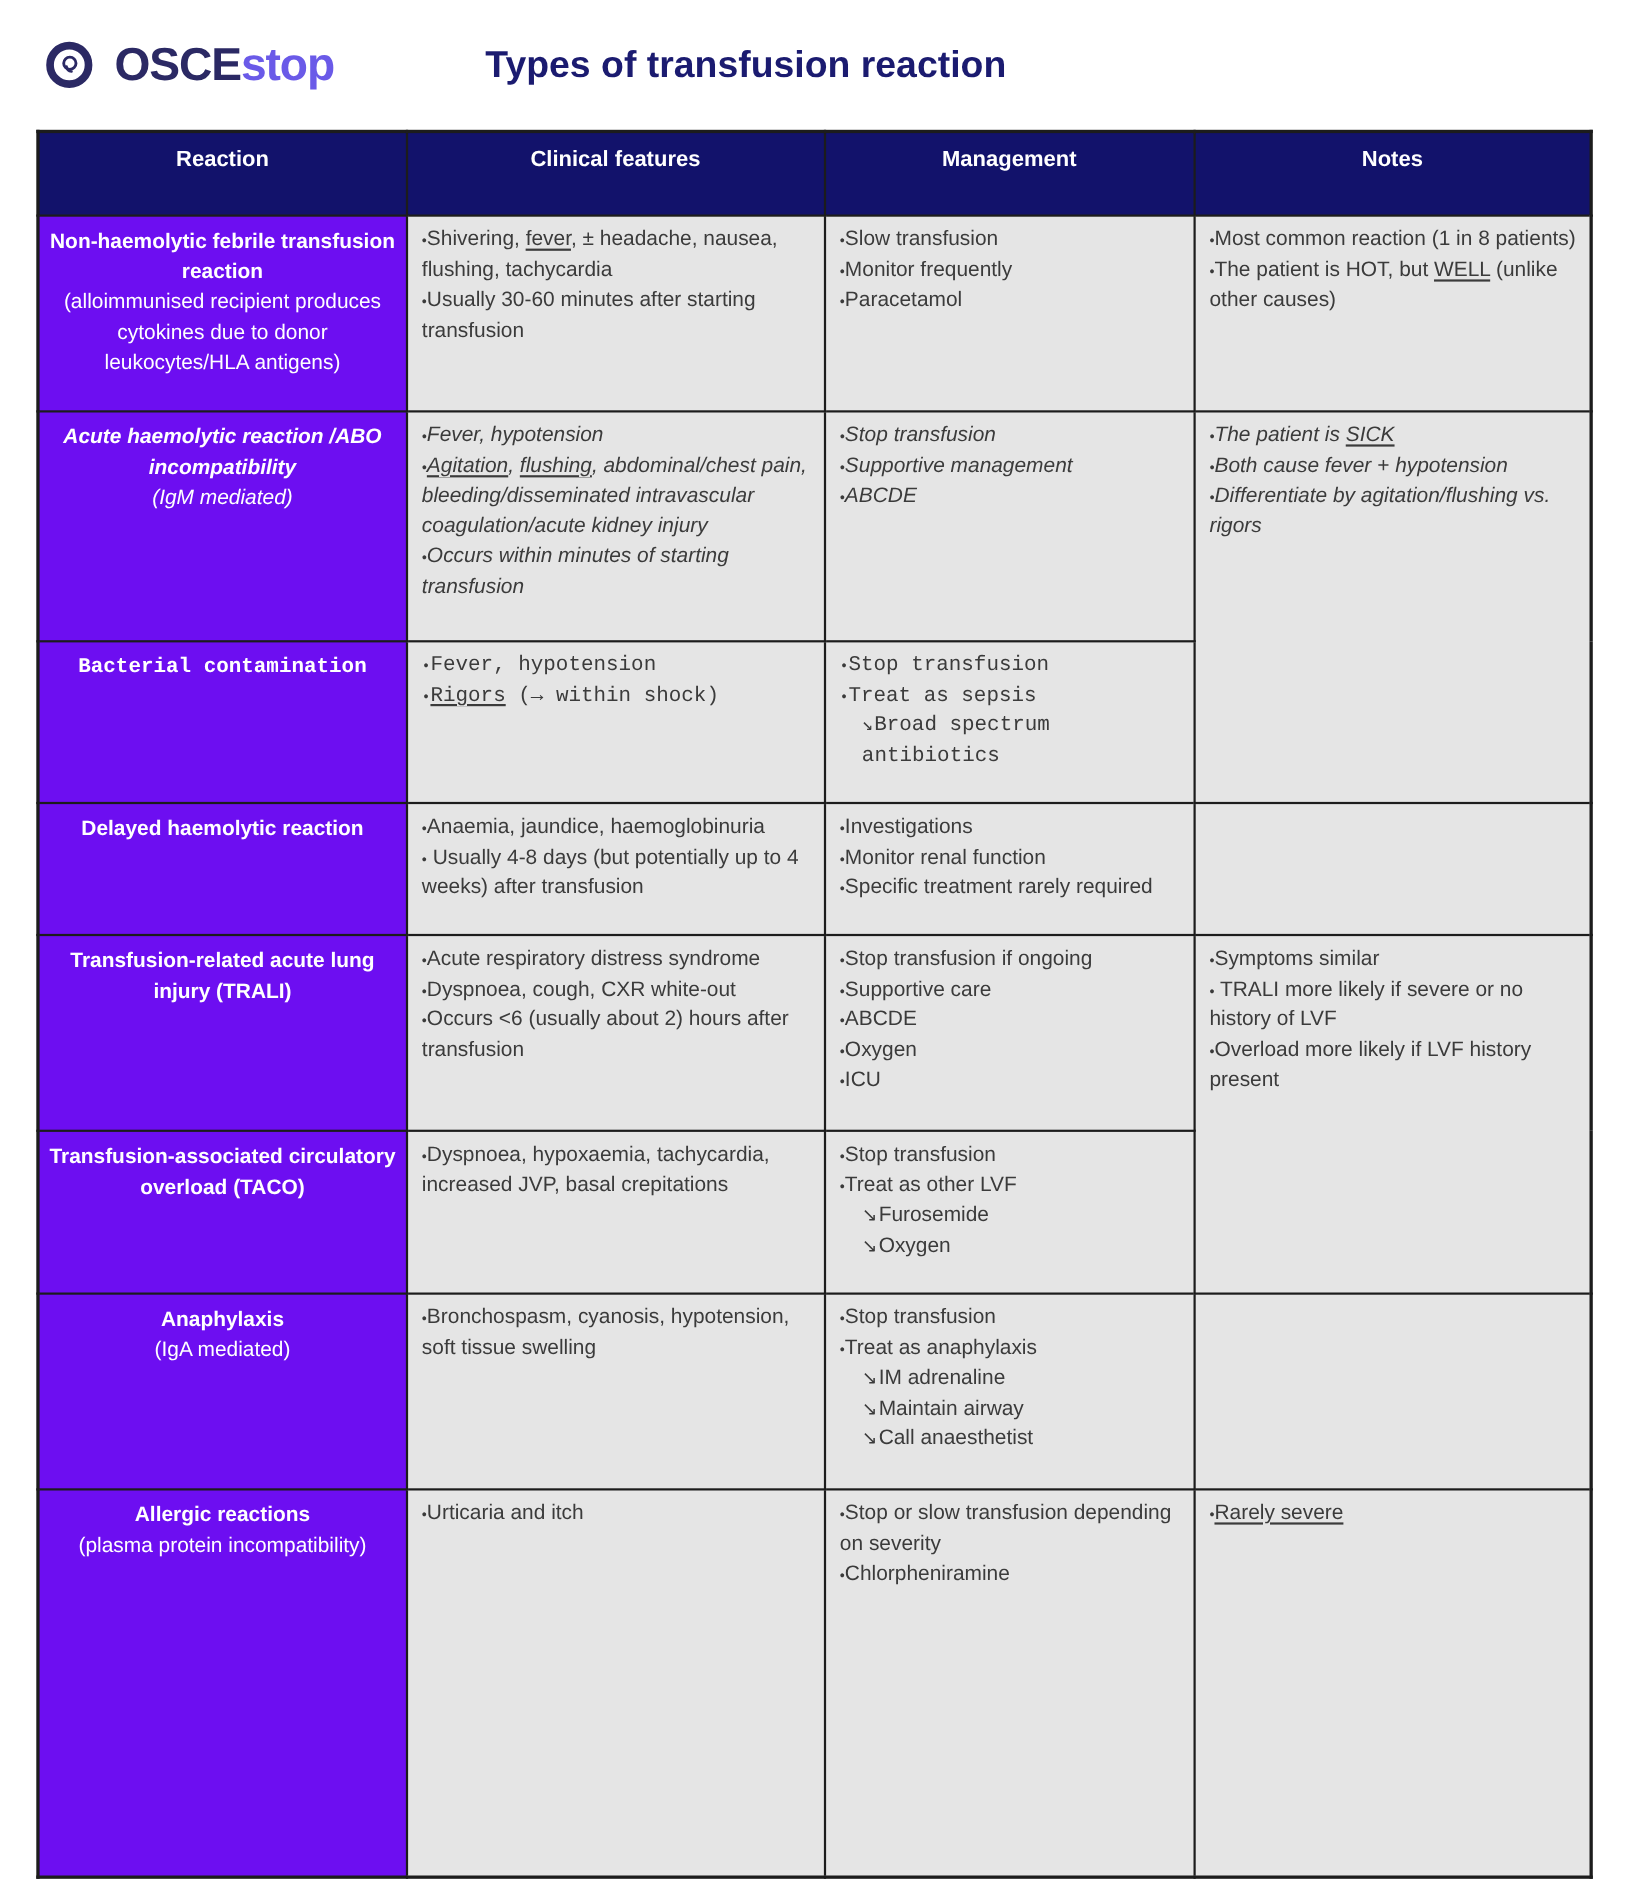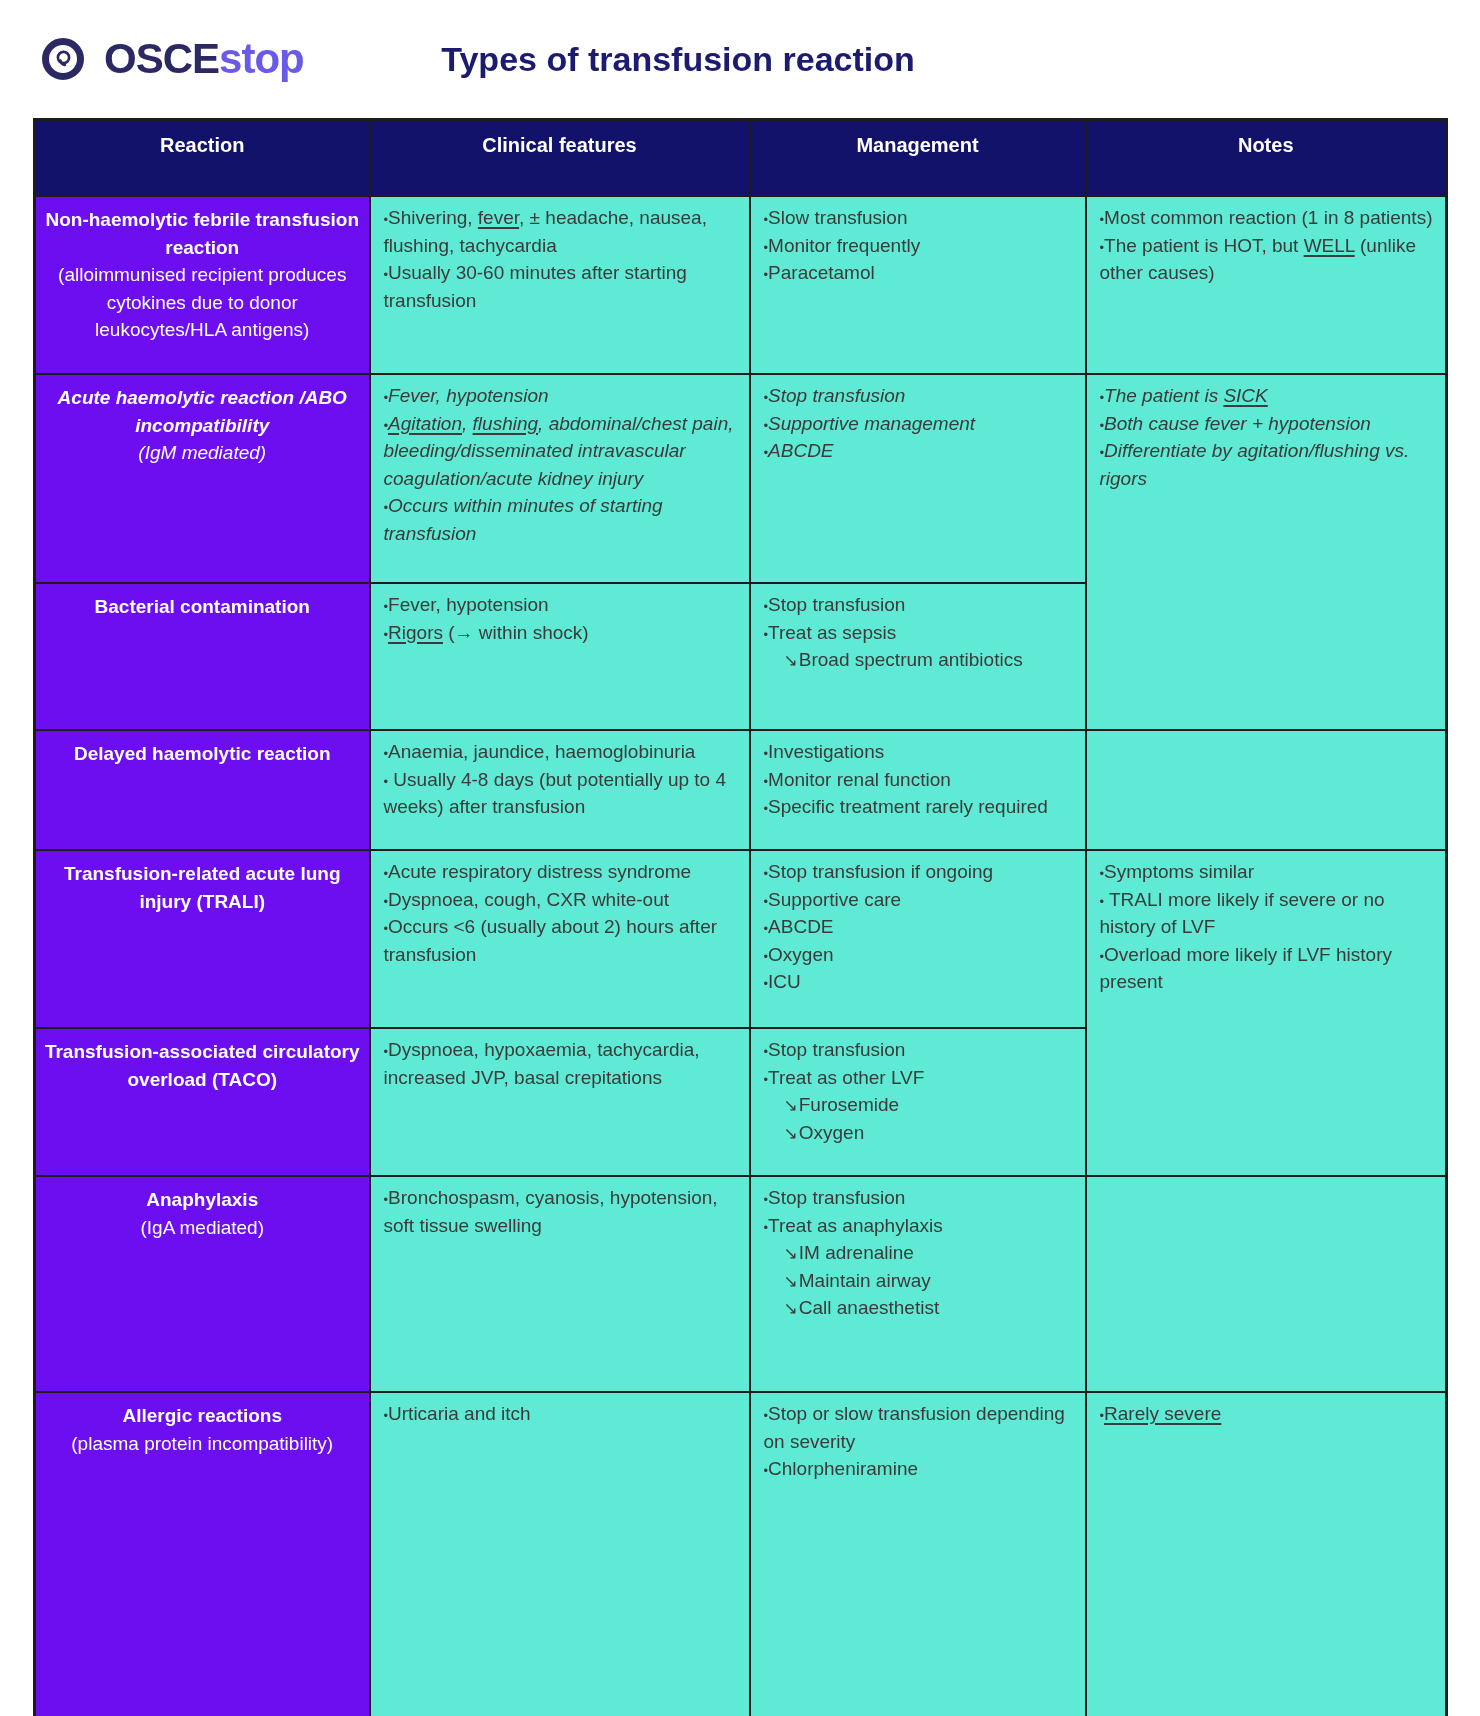--- a/index.html
+++ b/index.html
@@ -25,21 +25,21 @@
     background:#12126b;color:#ffffff;font-size:20px;font-weight:bold;
     height:60px;padding-top:13px;text-align:center;vertical-align:top;
   }
   td.reaction-cell{
     background:#6d0ef1;color:#ffffff;text-align:center;
     padding:9px 8px 6px 8px;font-size:19px;line-height:1.45;
   }
   .reaction-bold{font-weight:bold;}
   .reaction-note{font-weight:normal;}
   td.content-cell{
-    background:#5eead4;padding:7px 12px 4px 13px;
+    background:#e5e5e5;padding:7px 12px 4px 13px;
     font-size:19px;line-height:1.45;color:#3b3b3b;
   }
   .item{margin:0;}
   .item.arrow-item{padding-left:20px;}
   .marker{font-size:13px;}
   .arrow-item .marker{font-size:17px;padding-right:1px;}
   .u{text-decoration:underline;text-decoration-thickness:1.5px;text-underline-offset:3px;}
 </style>
 </head>
 <body>
@@ -107,21 +107,21 @@
             <div class="item"><span class="marker">•</span><span>Stop transfusion</span></div>
             <div class="item"><span class="marker">•</span><span>Supportive management</span></div>
             <div class="item"><span class="marker">•</span><span>ABCDE</span></div>
           </td>
           <td class="content-cell" rowspan="2">
             <div class="item"><span class="marker">•</span><span>The patient is </span><span class="u">SICK</span></div>
             <div class="item"><span class="marker">•</span><span>Both cause fever + hypotension</span></div>
             <div class="item"><span class="marker">•</span><span>Differentiate by agitation/flushing vs. rigors</span></div>
           </td>
         </tr>
-        <tr style="height: 147px;">
+        <tr style="height: 147px; font-family: Liberation Mono, monospace;">
           <td class="reaction-cell">
             <div class="reaction-bold">Bacterial contamination</div>
           </td>
           <td class="content-cell">
             <div class="item"><span class="marker">•</span><span>Fever, hypotension</span></div>
             <div class="item"><span class="marker">•</span><span class="u">Rigors</span><span> (→ within shock)</span></div>
           </td>
           <td class="content-cell">
             <div class="item"><span class="marker">•</span><span>Stop transfusion</span></div>
             <div class="item"><span class="marker">•</span><span>Treat as sepsis</span></div>
@@ -172,21 +172,21 @@
           <td class="content-cell">
             <div class="item"><span class="marker">•</span><span>Dyspnoea, hypoxaemia, tachycardia, increased JVP, basal crepitations</span></div>
           </td>
           <td class="content-cell">
             <div class="item"><span class="marker">•</span><span>Stop transfusion</span></div>
             <div class="item"><span class="marker">•</span><span>Treat as other LVF</span></div>
             <div class="item arrow-item"><span class="marker">↘</span><span>Furosemide</span></div>
             <div class="item arrow-item"><span class="marker">↘</span><span>Oxygen</span></div>
           </td>
         </tr>
-        <tr style="height: 216px;">
+        <tr style="height: 178px;">
           <td class="reaction-cell">
             <div class="reaction-bold">Anaphylaxis</div>
             <div class="reaction-note">(IgA mediated)</div>
           </td>
           <td class="content-cell">
             <div class="item"><span class="marker">•</span><span>Bronchospasm, cyanosis, hypotension, soft tissue swelling</span></div>
           </td>
           <td class="content-cell">
             <div class="item"><span class="marker">•</span><span>Stop transfusion</span></div>
             <div class="item"><span class="marker">•</span><span>Treat as anaphylaxis</span></div>

